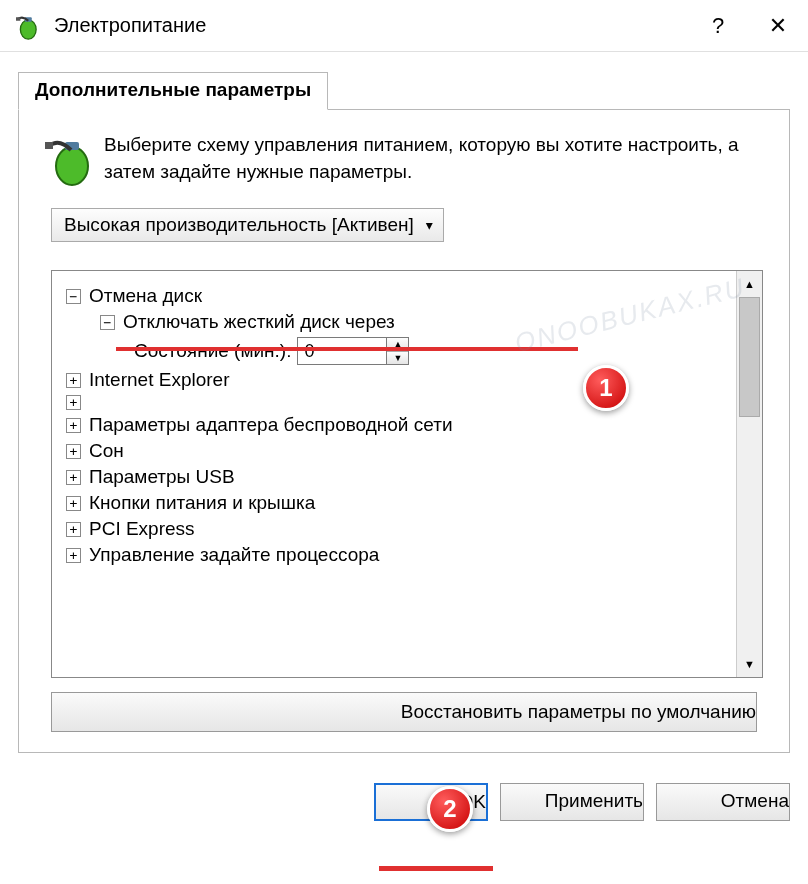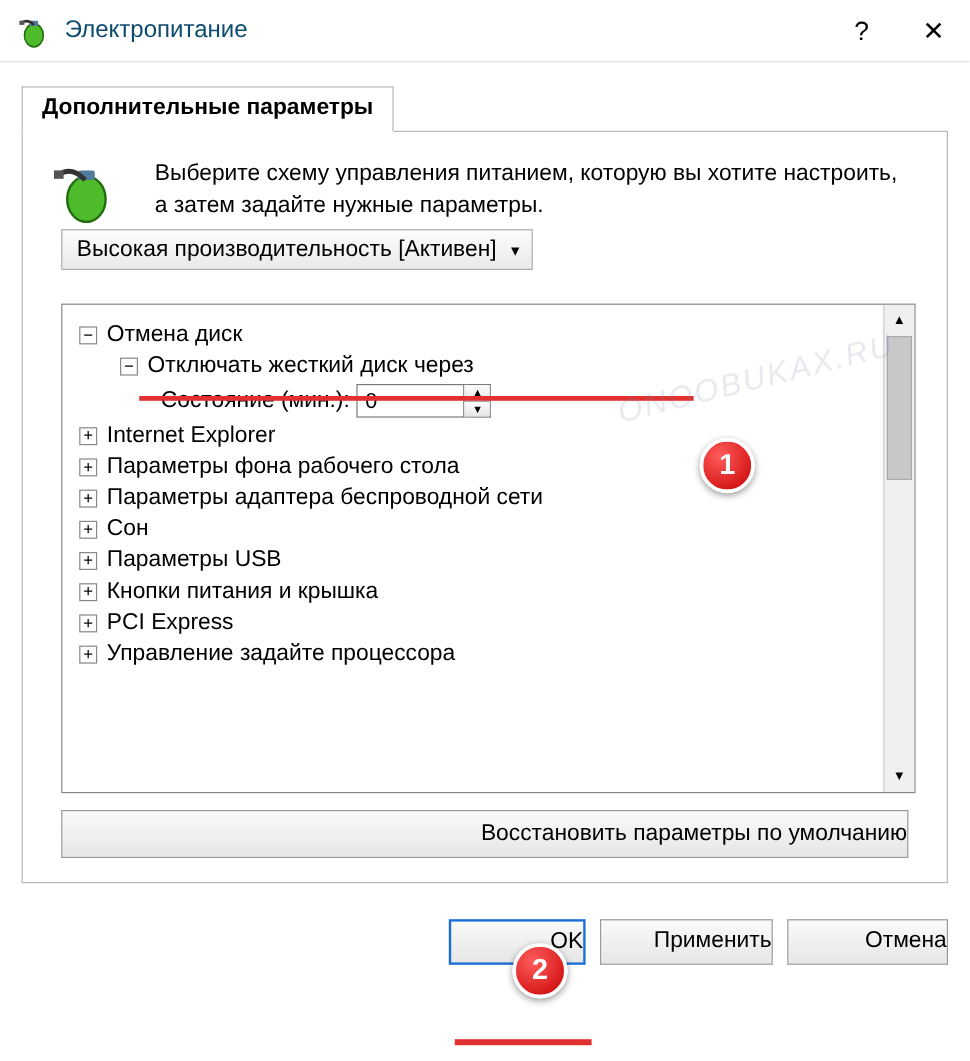--- a/index.html
+++ b/index.html
@@ -15,21 +15,21 @@
     position: relative;
   }
   .titlebar {
     height: 52px;
     display: flex;
     align-items: center;
     padding: 0 0 0 16px;
     border-bottom: 1px solid #e0e0e0;
   }
   .titlebar .icon-slot { width: 28px; height: 28px; margin-right: 10px; }
-  .titlebar .title { flex: 1; font-size: 20px; color: #0c4a6e; }
+  .titlebar .title { flex: 1; font-size: 20px; color: #000000; }
   .titlebar .win-btn {
     width: 60px; height: 48px;
     display: flex; align-items: center; justify-content: center;
     font-size: 22px; color: #000;
   }
   .content {
     padding: 20px 18px 14px 18px;
   }
   .tab-strip { display: flex; margin-bottom: -1px; font-weight: bold; }
   .tab {
@@ -41,21 +41,21 @@
     color: #000;
     position: relative;
     z-index: 2;
   }
   .panel {
     border: 1px solid #b8b8b8;
     background: #fff;
     padding: 22px 26px 20px 26px;
     position: relative;
   }
-  .intro { display: flex; gap: 30px; margin-bottom: 5px; }
+  .intro { display: flex; gap: 5px; margin-bottom: 22px; }
   .intro-icon { width: 54px; height: 54px; flex-shrink: 0; }
   .intro-text { font-size: 19px; line-height: 1.4; color: #000; }
   .plan-select {
     display: inline-flex; align-items: center;
     border: 1px solid #aaa;
     background: linear-gradient(#fdfdfd,#e9e9e9);
     padding: 5px 10px 5px 12px;
     font-size: 19px;
     margin-bottom: 28px;
     margin-left: 6px;
@@ -243,21 +243,20 @@
             <div class="spinner-btn">▼</div>
           </div>
         </div>
 
         <div class="node">
             <span class="toggle">+</span>
             <span>Internet Explorer</span>
           </div>
         <div class="node">
             <span class="toggle">+</span>
-            <span>Параметры фона рабочего стола</span>
           </div>
         <div class="node">
             <span class="toggle">+</span>
             <span>Параметры адаптера беспроводной сети</span>
           </div>
         <div class="node">
             <span class="toggle">+</span>
             <span>Сон</span>
           </div>
         <div class="node">

